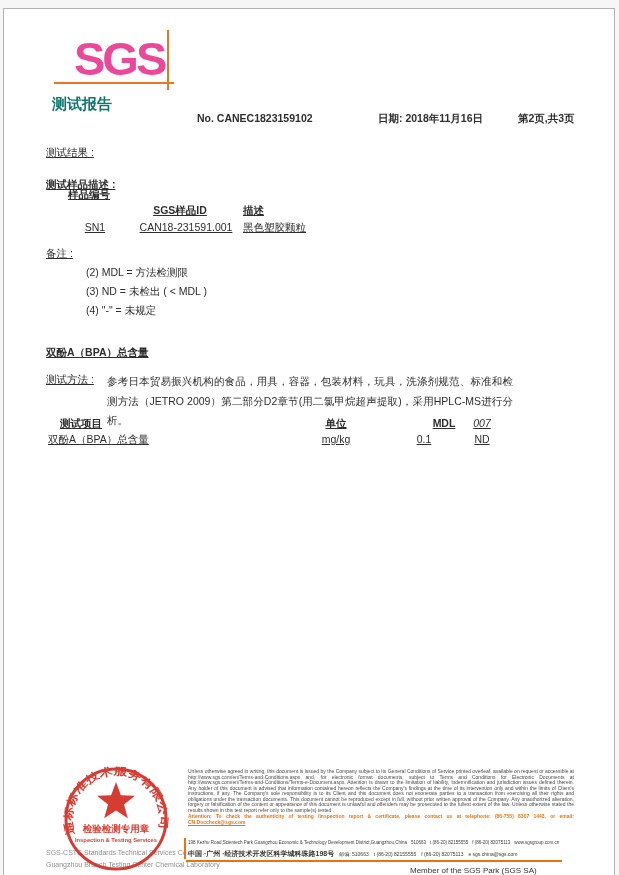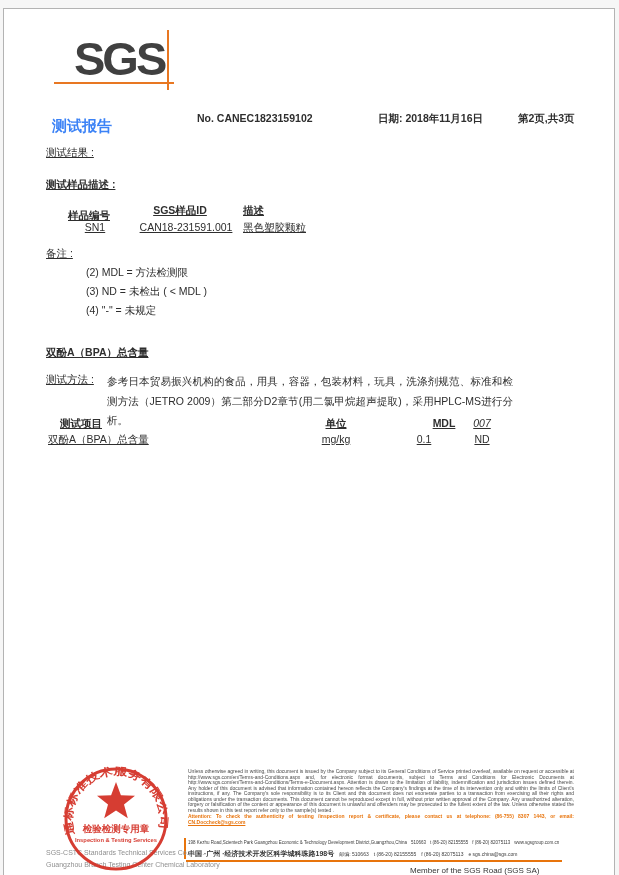--- a/index.html
+++ b/index.html
@@ -7,32 +7,32 @@
     width:619px;height:875px;position:relative;background:#f6f6f6;
     font-family:"Liberation Sans","DejaVu Sans",sans-serif;color:#2e2e2e;overflow:hidden;
   }
   .page{
     position:absolute;left:3px;top:8px;width:610px;height:867px;
     background:#ffffff;border:1px solid #b3b3b3;border-bottom:none;
   }
   .abs{position:absolute;white-space:nowrap;}
   .cx{transform:translateX(-50%);}
   
-  .logo-text{left:70px;top:26px;font-size:47px;font-weight:bold;color:#404040;letter-spacing:-3px;line-height:1;}
+  .logo-text{left:70px;top:26px;font-size:47px;font-weight:bold;color:#ec4899;letter-spacing:-3px;line-height:1;}
   .logo-hline{left:50px;top:73px;width:120px;height:2px;background:#e87722;}
   .logo-vline{left:163px;top:21px;width:2px;height:60px;background:#e87722;}
-  .doc-title{left:48px;top:108px;font-size:15px;font-weight:bold;color:#3b82f6;}
+  .doc-title{left:48px;top:86px;font-size:15px;font-weight:bold;color:#0f766e;}
   .report-no{left:193px;top:103px;font-size:10.5px;font-weight:bold;}
   .doc-date{left:374px;top:103px;font-size:10.5px;font-weight:bold;}
   .doc-pages{left:514px;top:103px;font-size:10.5px;font-weight:bold;}
   
   .lbl{font-size:10.5px;text-decoration:underline;}
   .results-label{left:42px;top:137px;}
   .sample-heading{left:42px;top:169px;font-weight:bold;text-decoration:underline;}
-  .s-h1{left:85px;top:200px;font-weight:bold;}
+  .s-h1{left:85px;top:179px;font-weight:bold;}
   .s-h2{left:176px;top:195px;font-weight:bold;}
   .s-h3{left:239px;top:195px;font-weight:bold;}
   .s-c1{left:91px;top:212px;}
   .s-c2{left:182px;top:212px;}
   .s-c3{left:239px;top:212px;}
   .remarks-label{left:42px;top:238px;}
   .remarks-list{position:absolute;left:82px;top:254px;font-size:10.5px;line-height:19px;}
   .bpa-heading{left:42px;top:337px;font-size:10.5px;font-weight:bold;text-decoration:underline;}
   .method-label{left:42px;top:364px;}
   .method-text{position:absolute;left:103px;top:363px;width:406px;font-size:10.5px;line-height:19.5px;white-space:normal;text-align:justify;}
@@ -140,15 +140,15 @@
   </div>
   <div class="addr-row2">
     <span class="addr-cn">中国 ·广州 ·经济技术开发区科学城科珠路198号</span>
     <span>邮编: 510663</span>
     <span>t (86-20) 82155555</span>
     <span>f (86-20) 82075113</span>
     <span>e sgs.china@sgs.com</span>
   </div>
 
   <div class="abs foot-rule"></div>
-  <span class="abs member-line">Member of the SGS Road (SGS SA)</span>
+  <span class="abs member-line">Member of the SGS Park (SGS SA)</span>
 
 </div>
 
 </body></html>

